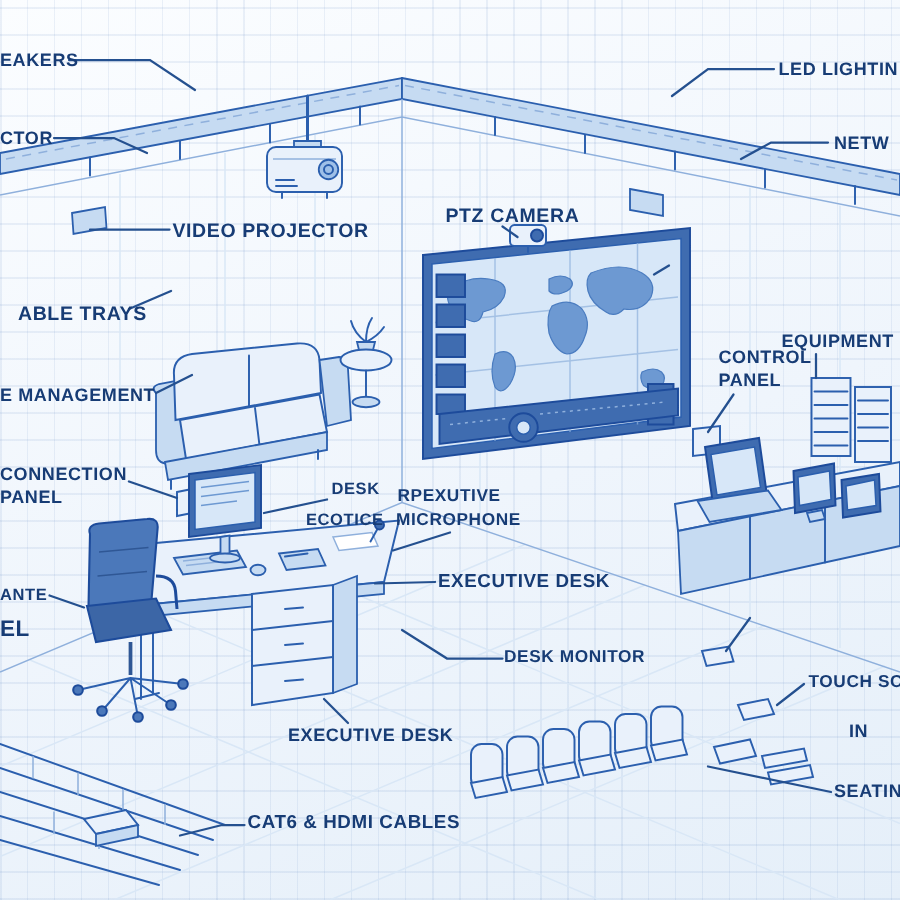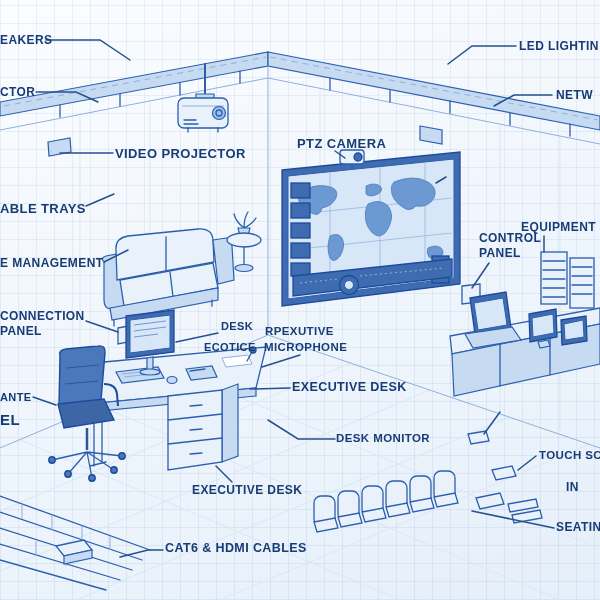--- a/index.html
+++ b/index.html
@@ -273,21 +273,21 @@
     <path class="leader" d="M120,557 L148,550 L163,550"></path>
   </g>
 </svg>
 
 <div class="lbl" style="left:0;top:33px">EAKERS</div>
 <div class="lbl" style="left:519px;top:39px">LED LIGHTIN</div>
 <div class="lbl" style="left:0;top:85px">CTOR</div>
 <div class="lbl" style="left:556px;top:88px">NETW</div>
 <div class="lbl" style="left:115px;top:146px;font-size:13px">VIDEO PROJECTOR</div>
 <div class="lbl" style="left:297px;top:136px;font-size:13px">PTZ CAMERA</div>
-<div class="lbl" style="left:0;top:201px;font-size:13px">ABLE TRAYS</div>
+<div class="lbl" style="left:12px;top:201px;font-size:13px">ABLE TRAYS</div>
 <div class="lbl" style="left:521px;top:220px">EQUIPMENT</div>
 <div class="lbl" style="left:0;top:256px">E MANAGEMENT</div>
 <div class="lbl" style="left:479px;top:231px">CONTROL</div>
 <div class="lbl" style="left:479px;top:246px">PANEL</div>
 <div class="lbl" style="left:0;top:309px">CONNECTION</div>
 <div class="lbl" style="left:0;top:324px">PANEL</div>
 <div class="lbl" style="left:221px;top:320px;font-size:11px">DESK</div>
 <div class="lbl" style="left:265px;top:325px;font-size:11.5px">RPEXUTIVE</div>
 <div class="lbl" style="left:204px;top:341px;font-size:11px">ECOTICE</div>
 <div class="lbl" style="left:264px;top:341px;font-size:11.5px">MICROPHONE</div>

